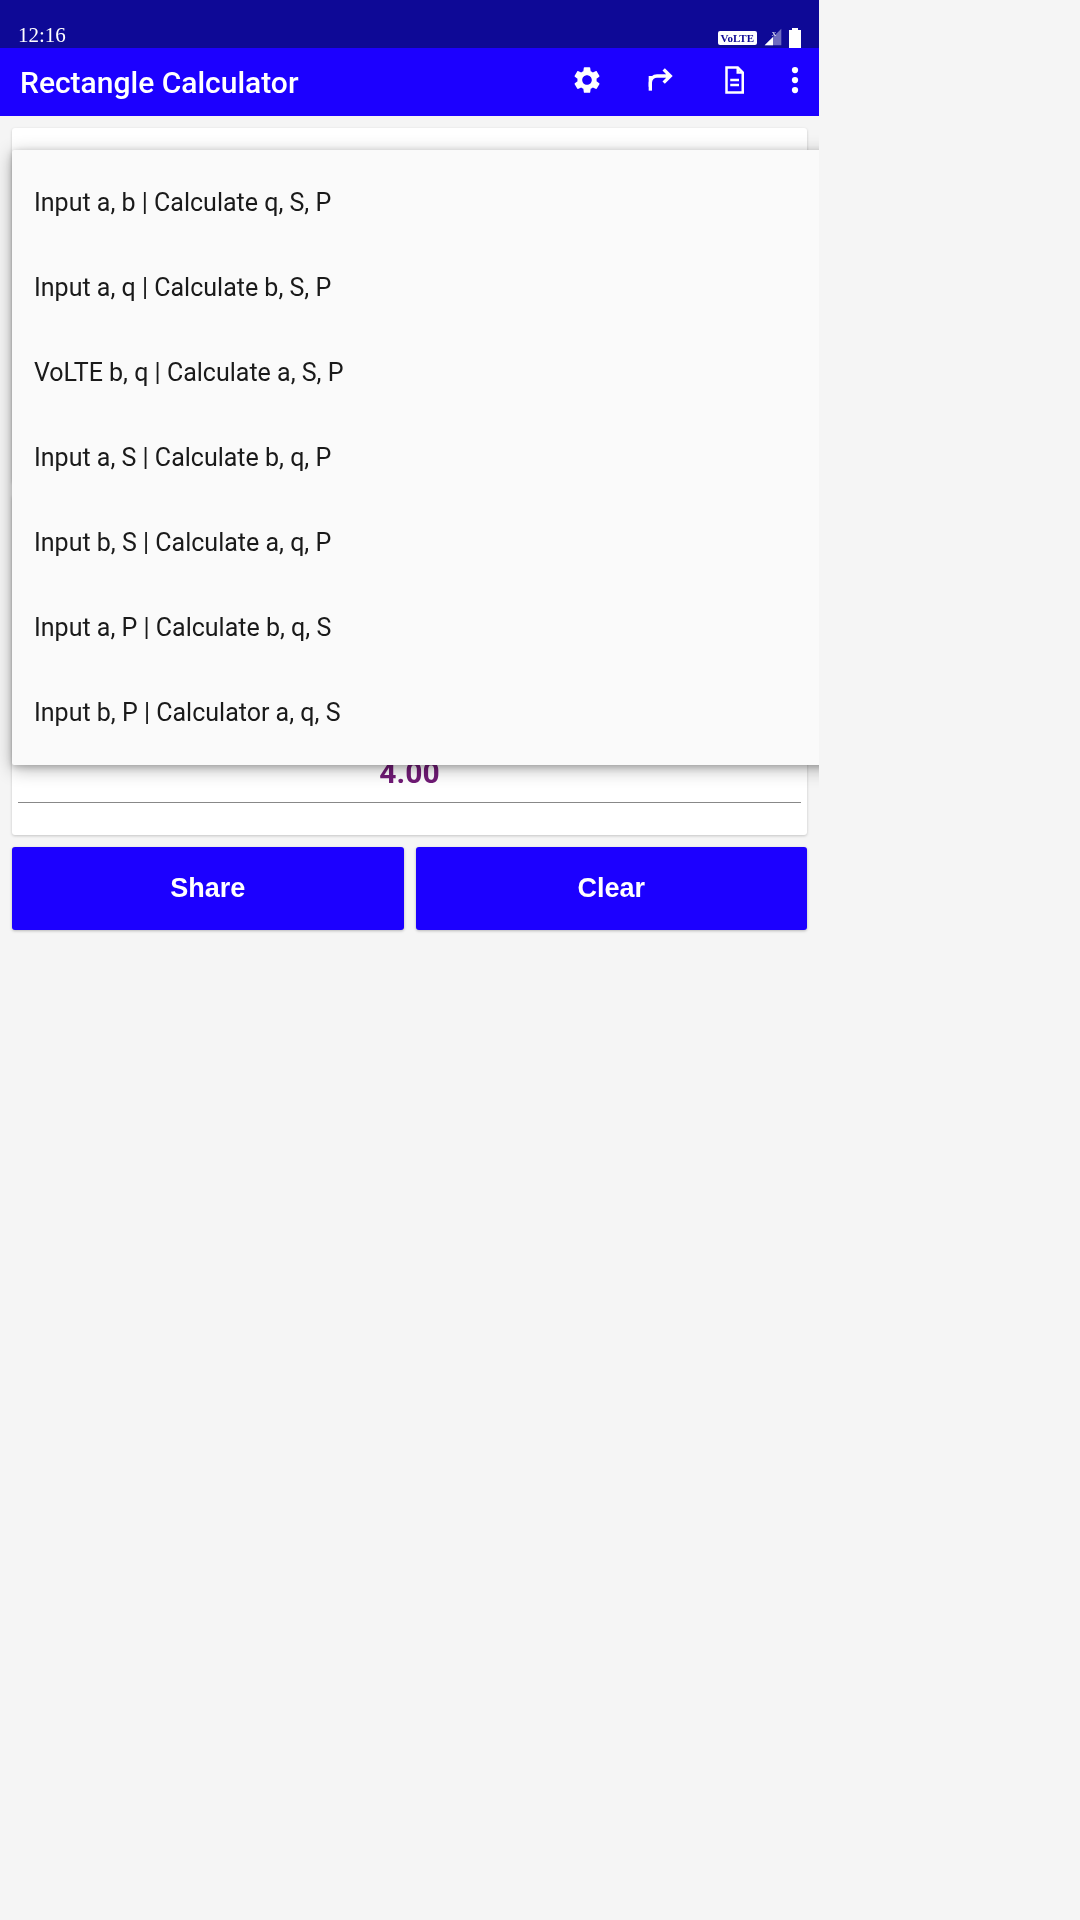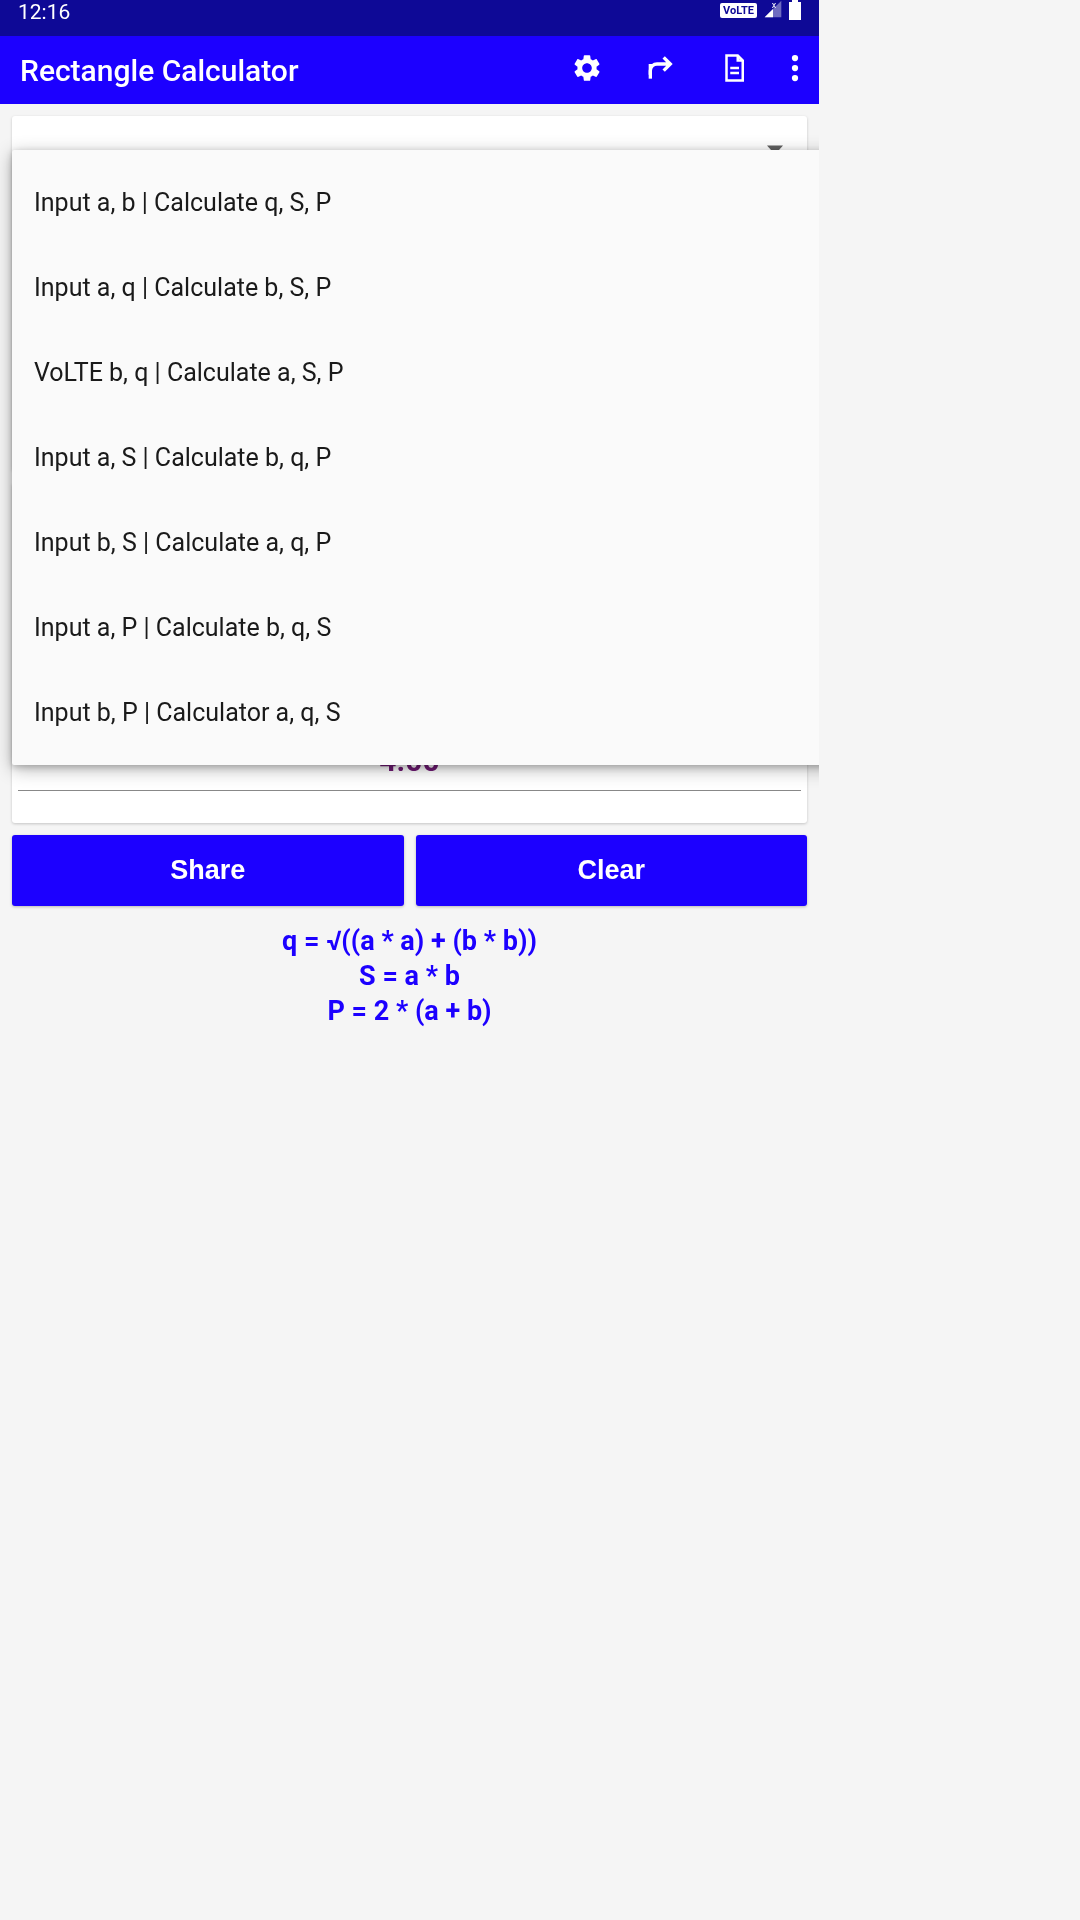--- a/index.html
+++ b/index.html
@@ -5,28 +5,29 @@
   * { box-sizing: border-box; margin: 0; padding: 0; }
   body {
     width: 819px;
     height: 1456px;
     background: #f5f5f5;
     font-family: Roboto, -apple-system, sans-serif;
     overflow: hidden;
     position: relative;
   }
   .status-bar {
-    height: 36px;
+    height: 48px;
     background: #0e0996;
     color: #fff;
     display: flex;
-    align-items: flex-start;
+    align-items: flex-end;
     padding: 0 18px;
     font-size: 21px;
     font-weight: 400;
+    font-family: Liberation Serif, serif;
   }
   .status-time { flex: 1; }
   .status-icons { display: flex; align-items: center; gap: 6px; padding-left: 36px; }
   .volte-badge {
     background: #fff;
     color: #0e0996;
     font-size: 11px;
     font-weight: 700;
     padding: 1px 3px;
     border-radius: 2px;
@@ -121,21 +122,21 @@
     margin-bottom: 18px;
   }
   .btn {
     flex: 1;
     background: #1c00ff;
     color: #fff;
     font-size: 27px;
     font-weight: 600;
     border: none;
     border-radius: 3px;
-    padding: 20px 0;
+    padding: 26px 0;
     box-shadow: 0 1px 3px rgba(0,0,0,0.25);
   }
 
   .formulas {
     text-align: center;
     color: #1c00ff;
     font-size: 27px;
     font-weight: 700;
     line-height: 1.3;
   }
@@ -227,25 +228,20 @@
       <div class="field-value">4.00</div>
     </div>
     <div class="field-divider"></div>
   </div>
 
   <div class="button-row">
     <button class="btn">Share</button>
     <button class="btn">Clear</button>
   </div>
 
-  <div class="formulas">
-    <div>q = √((a * a) + (b * b))</div>
-    <div>S = a * b</div>
-    <div>P = 2 * (a + b)</div>
-  </div>
 </div>
 
 <div class="dropdown">
   <div class="dropdown-item">Input a, b | Calculate q, S, P</div>
   <div class="dropdown-item">Input a, q | Calculate b, S, P</div>
   <div class="dropdown-item">VoLTE b, q | Calculate a, S, P</div>
   <div class="dropdown-item">Input a, S | Calculate b, q, P</div>
   <div class="dropdown-item">Input b, S | Calculate a, q, P</div>
   <div class="dropdown-item">Input a, P | Calculate b, q, S</div>
   <div class="dropdown-item">Input b, P | Calculator a, q, S</div>

